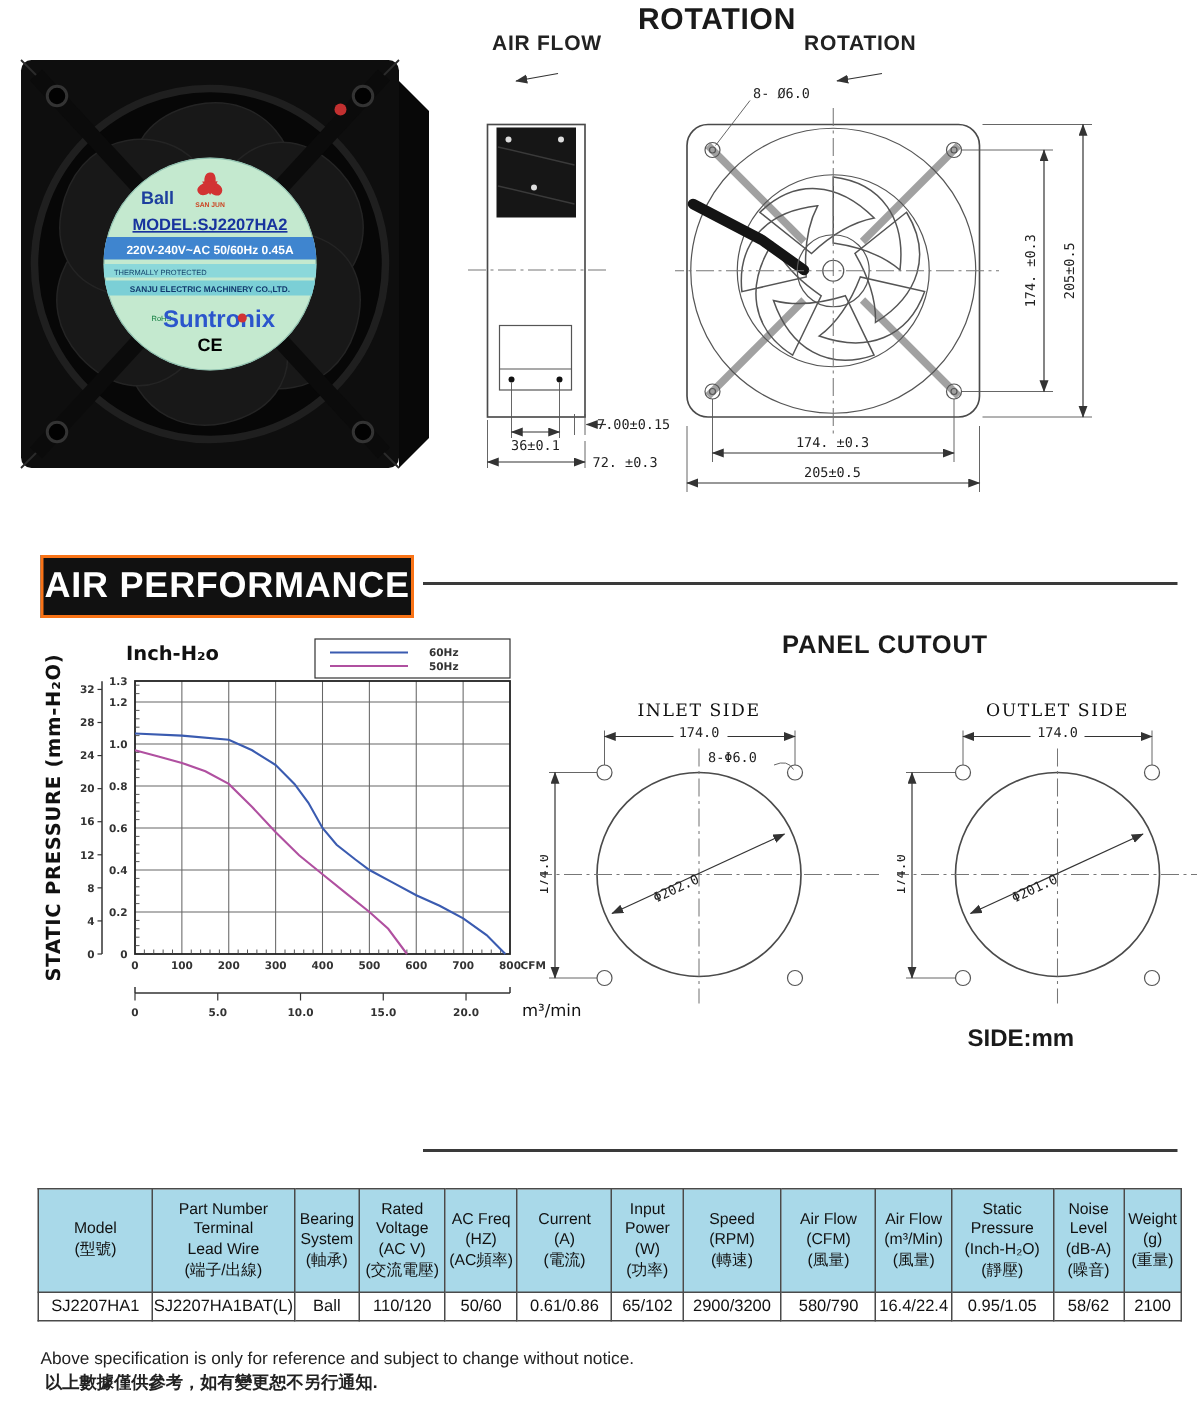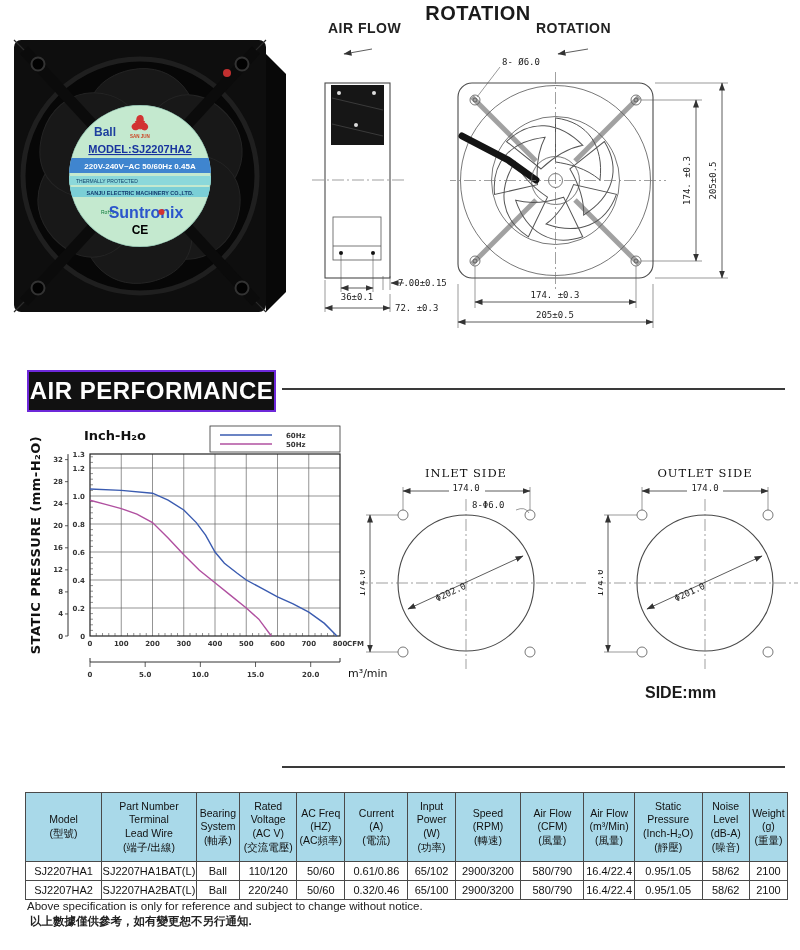--- a/index.html
+++ b/index.html
@@ -3,21 +3,21 @@
 <meta charset="utf-8">
 <style>
   html,body{margin:0;padding:0;background:#fff;}
   #page{position:relative;width:800px;height:950px;background:#ffffff;overflow:hidden;
         font-family:"Liberation Sans","DejaVu Sans",sans-serif;color:#111;}
   .abs{position:absolute;}
   .sec-title{font-weight:bold;font-size:20px;letter-spacing:.5px;color:#1a1a1a;}
   .view-label{font-size:14px;font-weight:600;color:#222;letter-spacing:.5px;}
   .banner{position:absolute;left:27px;width:245px;height:38px;background:#111;color:#fff;
           display:flex;align-items:center;justify-content:center;font-weight:bold;font-size:24px;
-          letter-spacing:.5px;border:2px solid #6d28d9;}
+          letter-spacing:.5px;border:2px solid #f97316;}
   .banner-line{position:absolute;height:2px;background:#3a3a3a;}
   .cad{font-family:"DejaVu Sans Mono","Liberation Mono",monospace;font-size:9px;fill:#222;}
   .cadtitle{font-family:"DejaVu Serif","Liberation Serif",serif;font-size:11.5px;fill:#111;letter-spacing:1px;}
   .dim{stroke:#333;stroke-width:.8;}
   .ext{stroke:#555;stroke-width:.6;}
   .cl{stroke:#777;stroke-width:.7;stroke-dasharray:12 3 2 3;}
   .draw{stroke:#4a4a4a;stroke-width:1.1;fill:none;}
   .thin{stroke:#555;stroke-width:.8;fill:none;}
   #chart-svg .tick{font-family:"DejaVu Sans","Liberation Sans",sans-serif;font-size:7px;font-weight:bold;fill:#333;}
   #chart-svg .inch-title{font-family:"DejaVu Sans",sans-serif;font-size:13px;font-weight:bold;fill:#111;}
@@ -321,20 +321,21 @@
       <polyline points="62.0,76.2 77.6,80.4 93.3,84.6 108.9,90.2 124.5,98.6 140.1,114.0 155.8,130.8 171.4,146.2 187.0,158.8 202.6,171.4 218.3,184.0 230.8,195.2 243.3,212.0" fill="none" stroke="#b050a0" stroke-width="1.4"></polyline>
       <rect x="182" y="2" width="130" height="26" fill="#fff" stroke="#333" stroke-width="0.8"></rect>
       <line x1="192" y1="11" x2="244" y2="11" stroke="#3a5bb0" stroke-width="1.4"></line>
       <text x="258" y="13.5" class="tick">60Hz</text>
       <line x1="192" y1="20" x2="244" y2="20" stroke="#b050a0" stroke-width="1.4"></line>
       <text x="258" y="22.5" class="tick">50Hz</text>
       <text x="56" y="16" class="inch-title">Inch-H₂o</text>
       <text x="12" y="121" text-anchor="middle" class="y-title" transform="rotate(-90 12 121)">STATIC PRESSURE (mm-H₂O)</text>
     </svg>
 
+  <div class="abs panel-title" style="left:500px;top:420px;width:180px;text-align:center;">PANEL CUTOUT</div>
 
   <svg class="abs" style="left:360px;top:453px;" width="230" height="230" viewBox="0 0 230 230">
     <text x="106" y="24" text-anchor="middle" class="cadtitle">INLET SIDE</text>
     <line x1="43" y1="57" x2="43" y2="34" class="ext"></line>
     <line x1="170" y1="57" x2="170" y2="34" class="ext"></line>
     <line x1="43" y1="38" x2="170" y2="38" class="dim" marker-start="url(#arr)" marker-end="url(#arr)"></line>
     <rect x="89" y="29" width="36" height="11" fill="#fff"></rect>
     <text x="106" y="38" text-anchor="middle" class="cad" font-size="9.5">174.0</text>
     <text x="112" y="55" class="cad" font-size="10">8-Φ6.0</text>
     <path d="M156,57 Q165,53 169,60" fill="none" class="ext"></path>
@@ -421,34 +422,19 @@
           <td>50/60</td>
           <td>0.61/0.86</td>
           <td>65/102</td>
           <td>2900/3200</td>
           <td>580/790</td>
           <td>16.4/22.4</td>
           <td>0.95/1.05</td>
           <td>58/62</td>
           <td>2100</td>
         </tr>
-        <tr>
-          <td>SJ2207HA2</td>
-          <td>SJ2207HA2BAT(L)</td>
-          <td>Ball</td>
-          <td>220/240</td>
-          <td>50/60</td>
-          <td>0.32/0.46</td>
-          <td>65/100</td>
-          <td>2900/3200</td>
-          <td>580/790</td>
-          <td>16.4/22.4</td>
-          <td>0.95/1.05</td>
-          <td>58/62</td>
-          <td>2100</td>
-        </tr>
       </tbody>
     </table>
 
   <div class="abs note" style="left:30px;top:914px;font-weight:bold;">以上數據僅供參考，如有變更恕不另行通知.</div>
   <div class="abs note" style="left:27px;top:900px;">Above specification is only for reference and subject to change without notice.</div>
 
 </div>
 
 </body></html>

